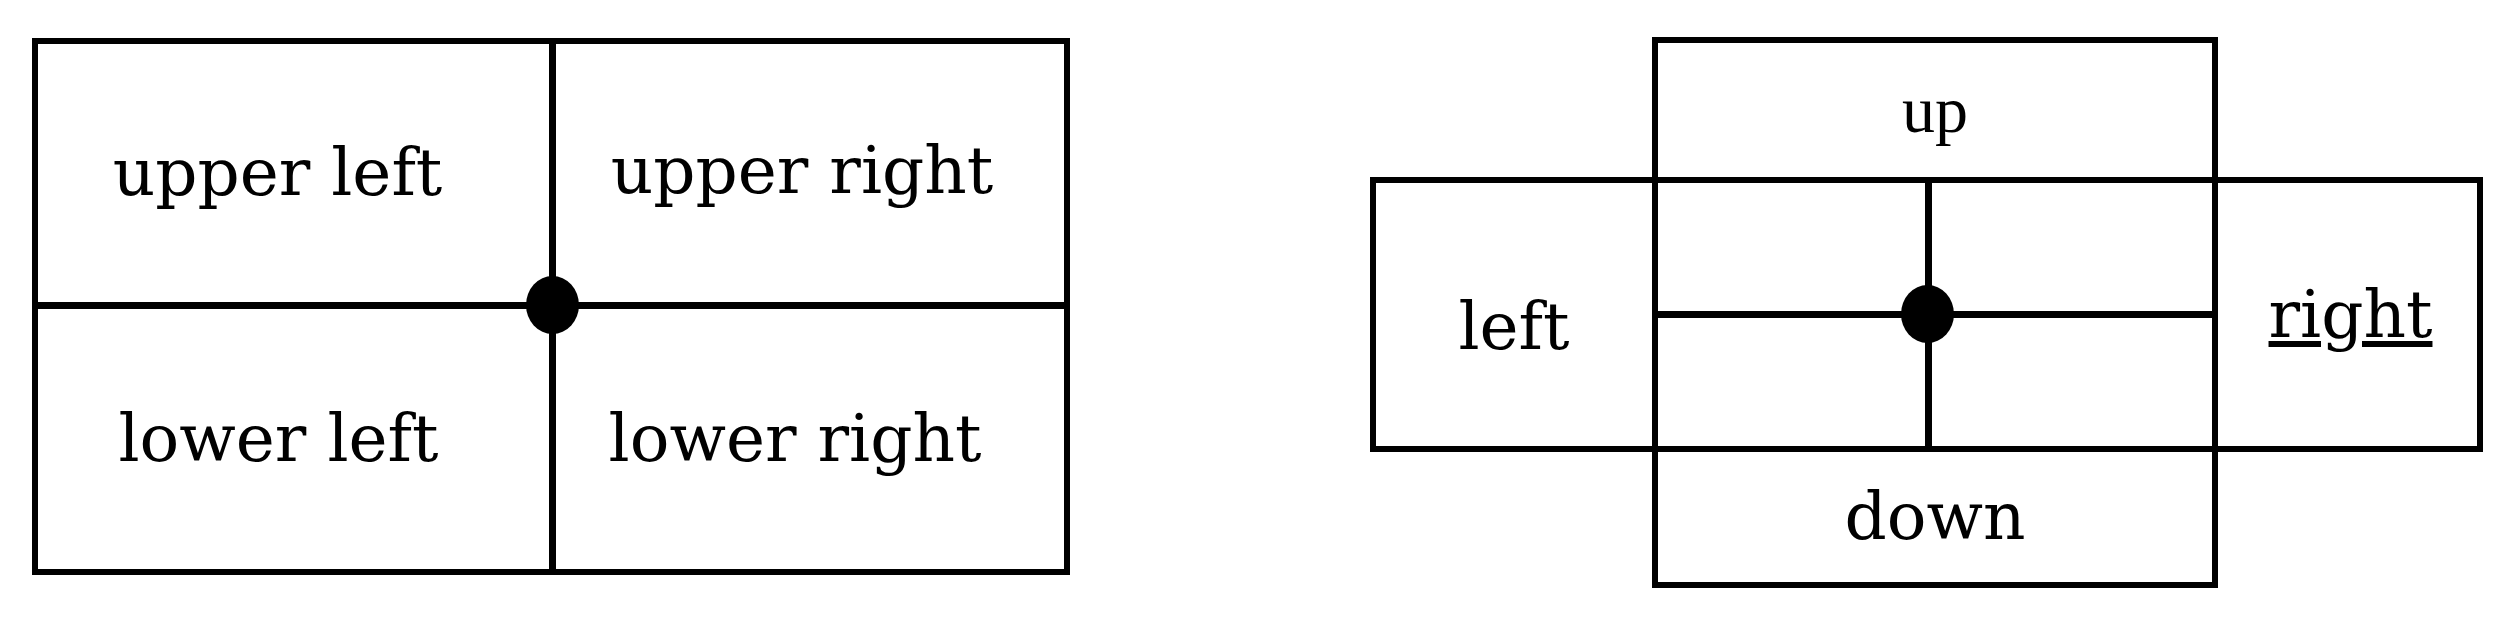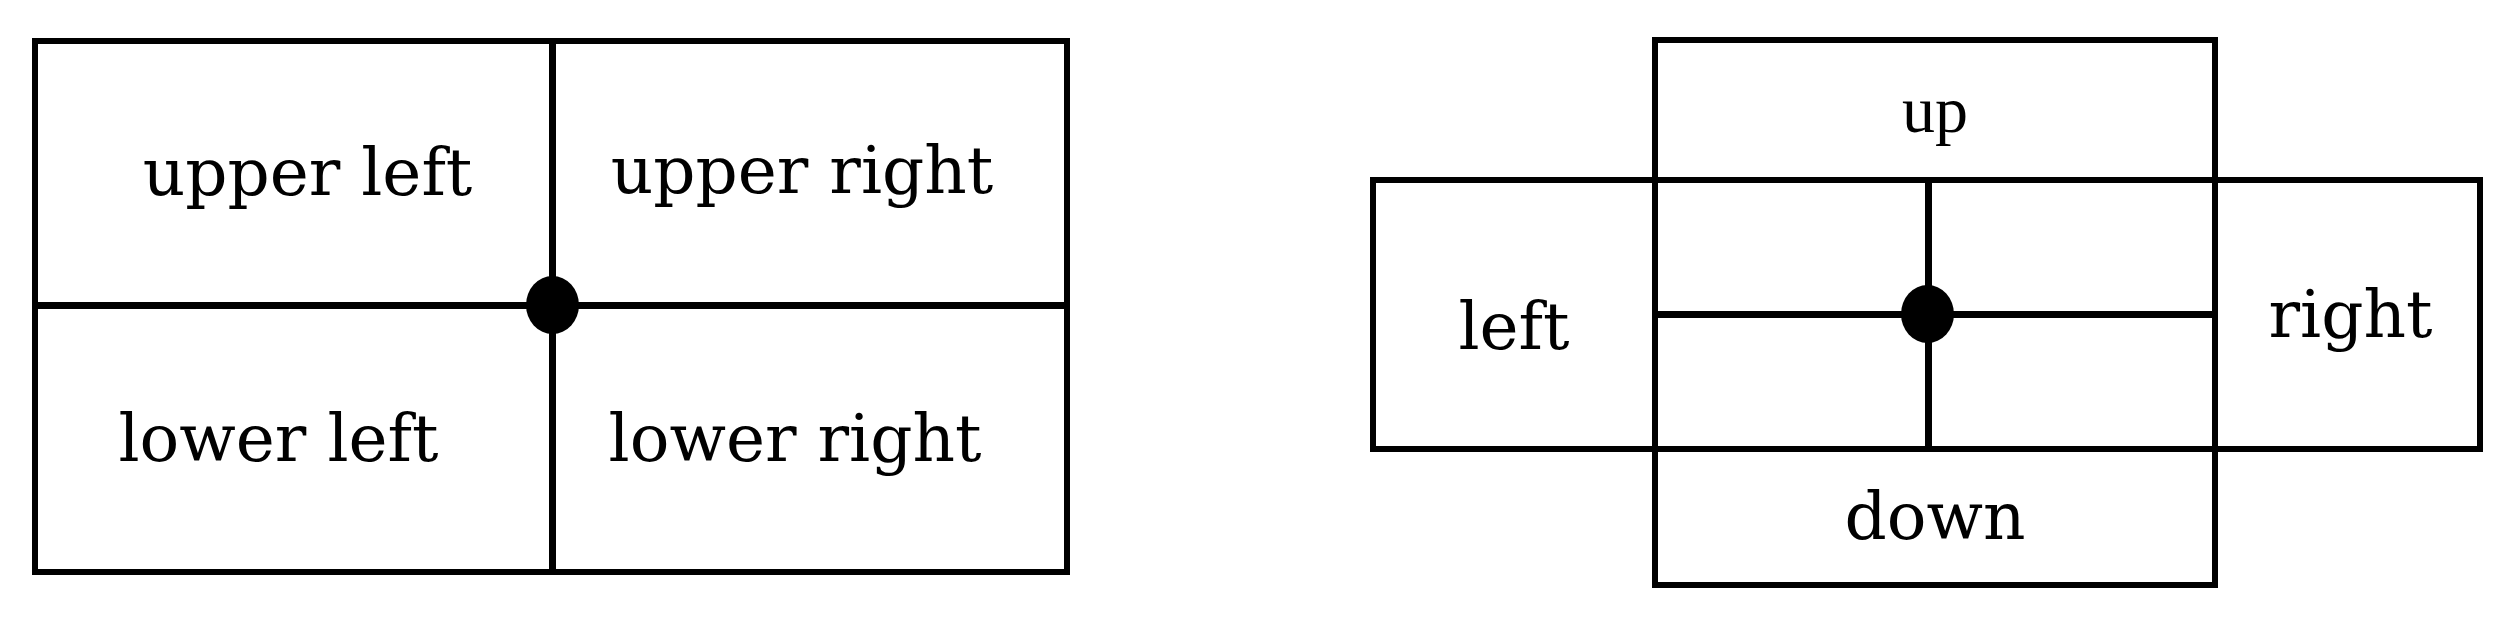--- a/index.html
+++ b/index.html
@@ -39,34 +39,34 @@
     line-height: 1;
     color: var(--ink, #000000);
     z-index: 2;
     white-space: nowrap;
   }
   
   .quad-frame   { left: 32px;  top: 38px;  width: 1038px; height: 537px; }
   .quad-vline   { left: 549px; top: 38px;  width: 7px;    height: 537px; }
   .quad-hline   { left: 32px;  top: 302px; width: 1038px; height: 7px;   }
   .quad-dot     { left: 526px; top: 276px; width: 53px;   height: 58px;  }
-  .cell-ul      { left: 38px;  top: 44px;  width: 511px;  height: 258px; padding-right: 32px; margin-left: 30px; }
+  .cell-ul      { left: 38px;  top: 44px;  width: 511px;  height: 258px; padding-right: 32px; }
   .cell-ur      { left: 556px; top: 44px;  width: 508px;  height: 254px; padding-right: 16px; }
   .cell-ll      { left: 38px;  top: 309px; width: 511px;  height: 260px; padding-right: 30px; }
   .cell-lr      { left: 556px; top: 309px; width: 508px;  height: 260px; padding-right: 30px; border-radius: 31px; }
   
   .cross-vrect  { left: 1652px; top: 37px;  width: 566px;  height: 551px; }
   .cross-hrect  { left: 1370px; top: 177px; width: 1113px; height: 275px; }
   .cross-vline  { left: 1925px; top: 177px; width: 7px;    height: 275px; }
   .cross-hline  { left: 1652px; top: 311px; width: 566px;  height: 7px;   }
   .cross-dot    { left: 1901px; top: 285px; width: 53px;   height: 58px;  }
   .cell-up      { left: 1658px; top: 43px;  width: 554px;  height: 134px; font-family: Liberation Serif, serif; }
   .cell-down    { left: 1658px; top: 452px; width: 554px;  height: 130px; }
   .cell-left    { left: 1376px; top: 195px; width: 276px;  height: 263px; }
-  .cell-right   { left: 2224px; top: 183px; width: 253px;  height: 263px; }
+  .cell-right   { left: 2224px; top: 183px; width: 253px;  height: 263px; text-decoration: underline; }
 </style>
 </head>
 <body>
 
 <div class="canvas">
 
   <div>
     <div class="rect quad-frame"></div>
     <div class="line quad-vline"></div>
     <div class="line quad-hline"></div>

